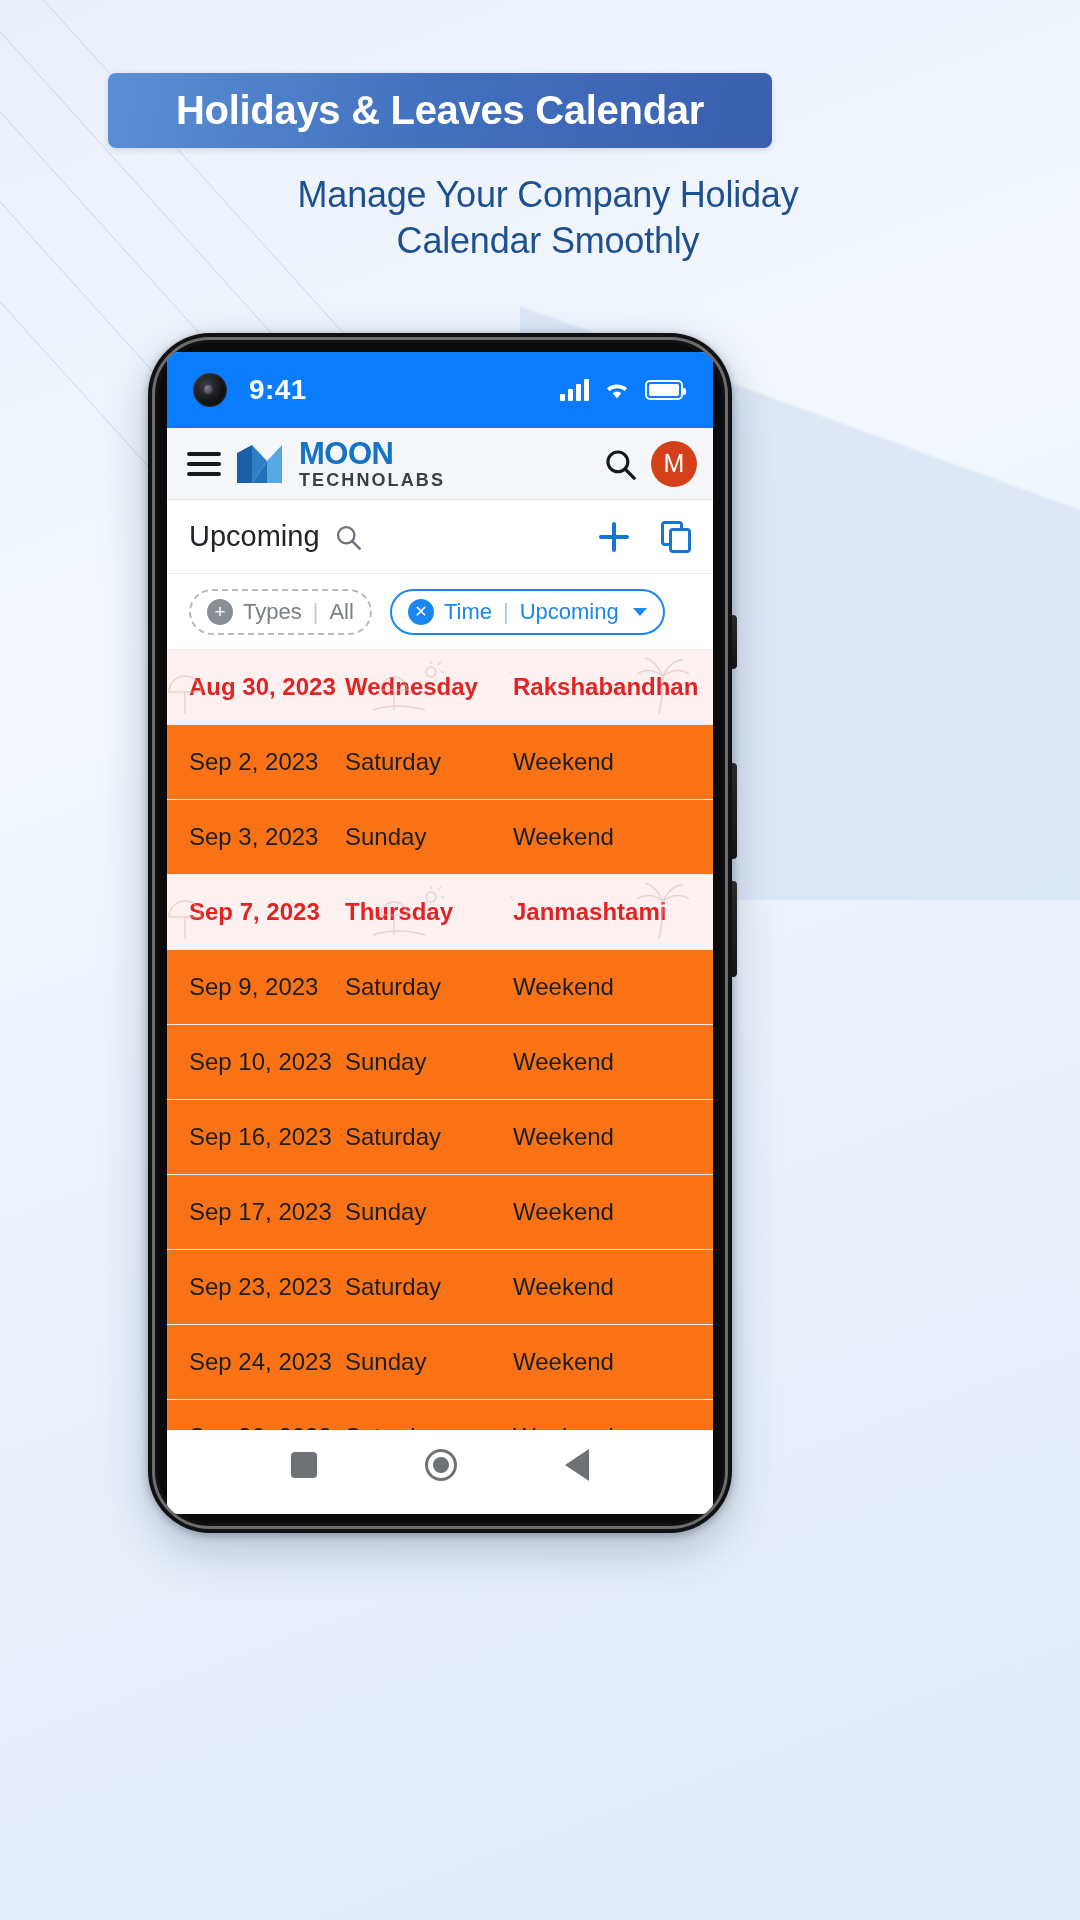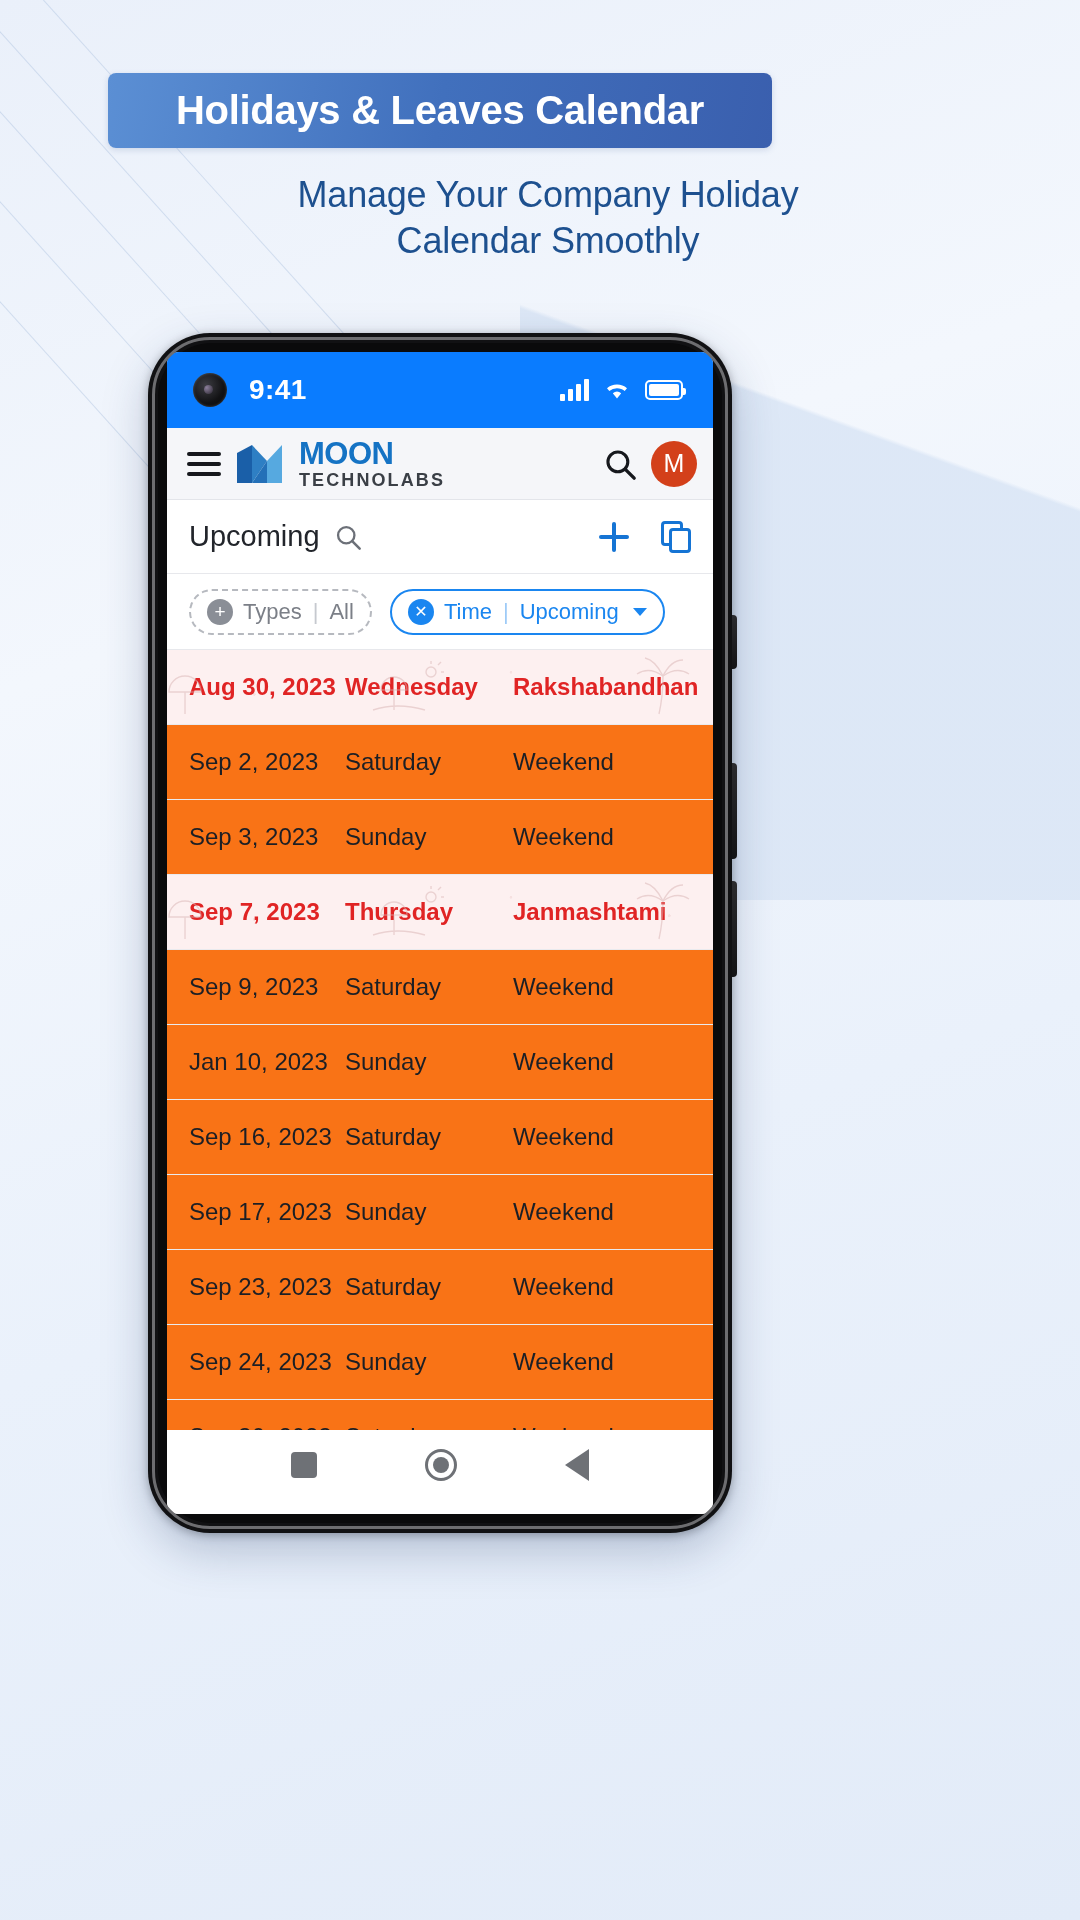--- a/index.html
+++ b/index.html
@@ -446,21 +446,21 @@
                 <path d="M34 22 Q26 6 16 4" fill="none" stroke="#d9b4b4" stroke-width="1.4"></path>
                 <path d="M34 22 Q42 6 54 6" fill="none" stroke="#d9b4b4" stroke-width="1.4"></path>
               </svg>
             </div>
             <div class="trow">
               <div class="c1">Sep 9, 2023</div>
               <div class="c2">Saturday</div>
               <div class="c3">Weekend</div>
             </div>
             <div class="trow">
-              <div class="c1">Jan 10, 2023</div>
+              <div class="c1">Sep 10, 2023</div>
               <div class="c2">Sunday</div>
               <div class="c3">Weekend</div>
             </div>
             <div class="trow">
               <div class="c1">Sep 16, 2023</div>
               <div class="c2">Saturday</div>
               <div class="c3">Weekend</div>
             </div>
             <div class="trow">
               <div class="c1">Sep 17, 2023</div>

